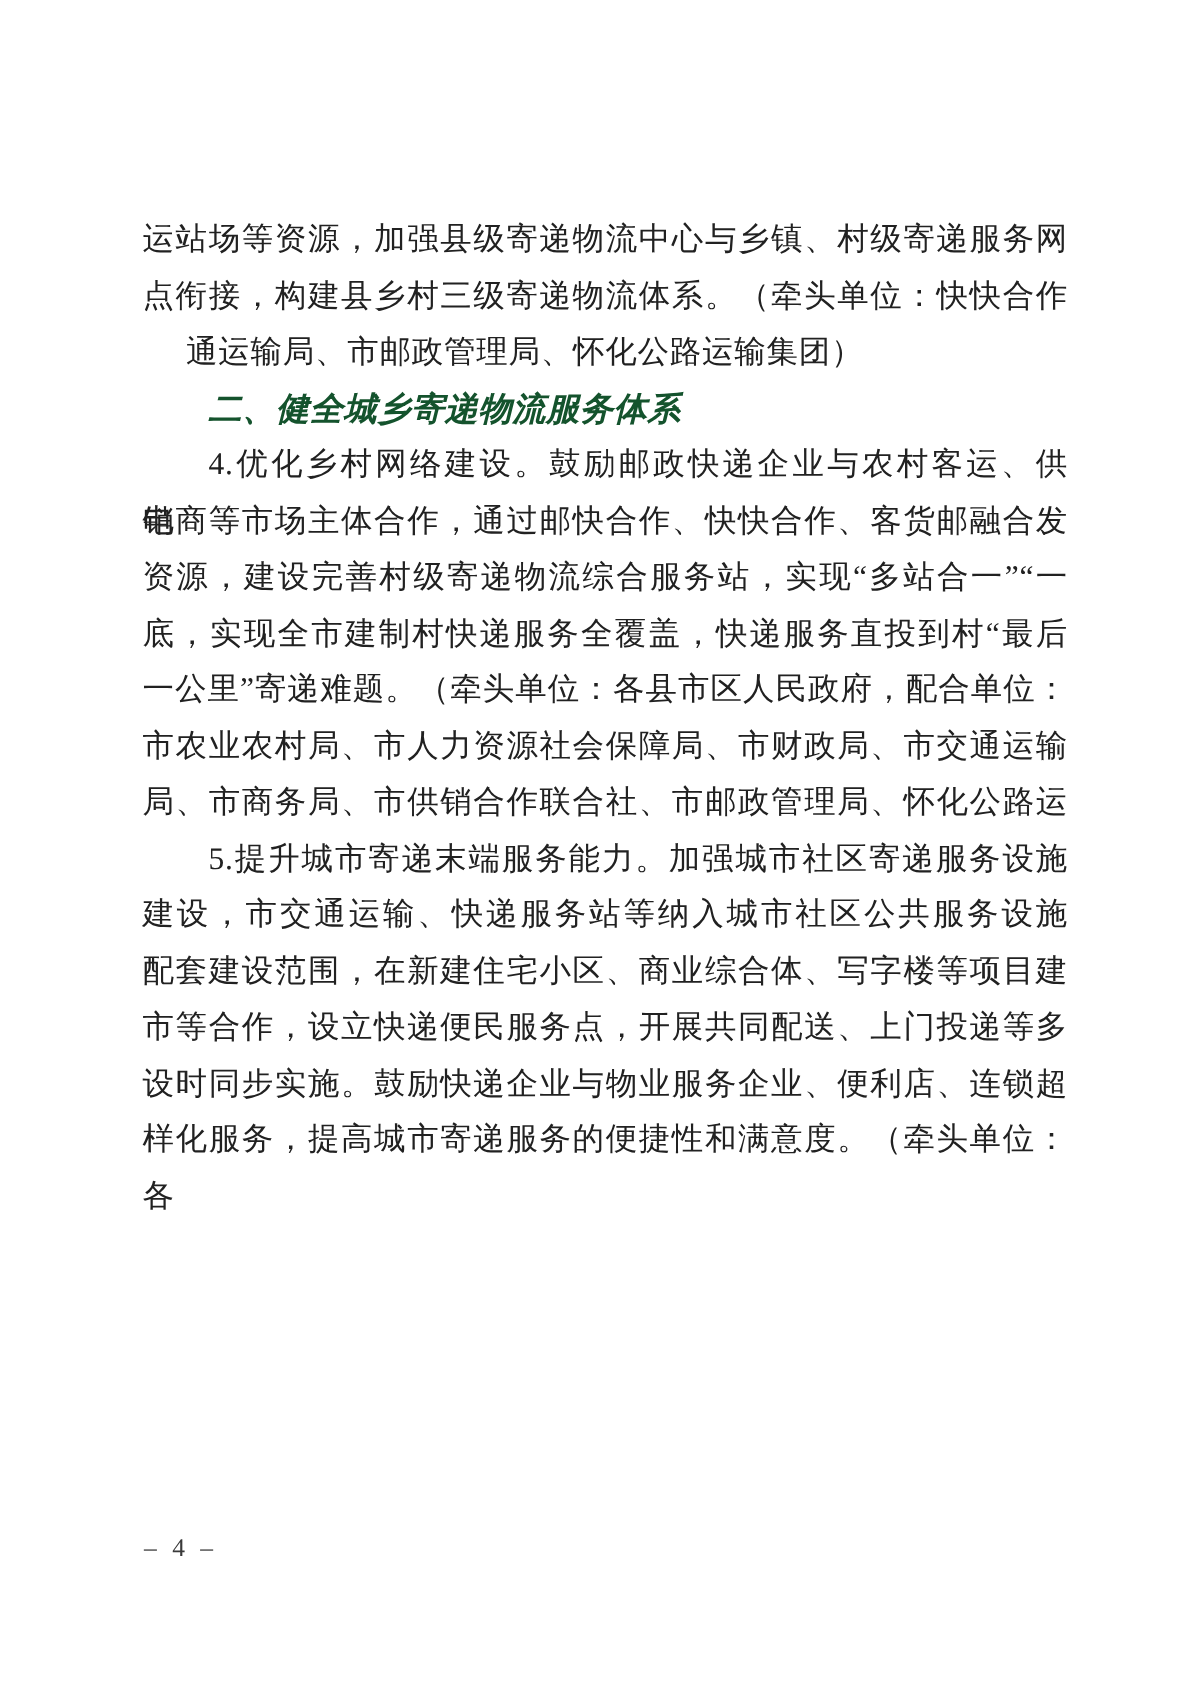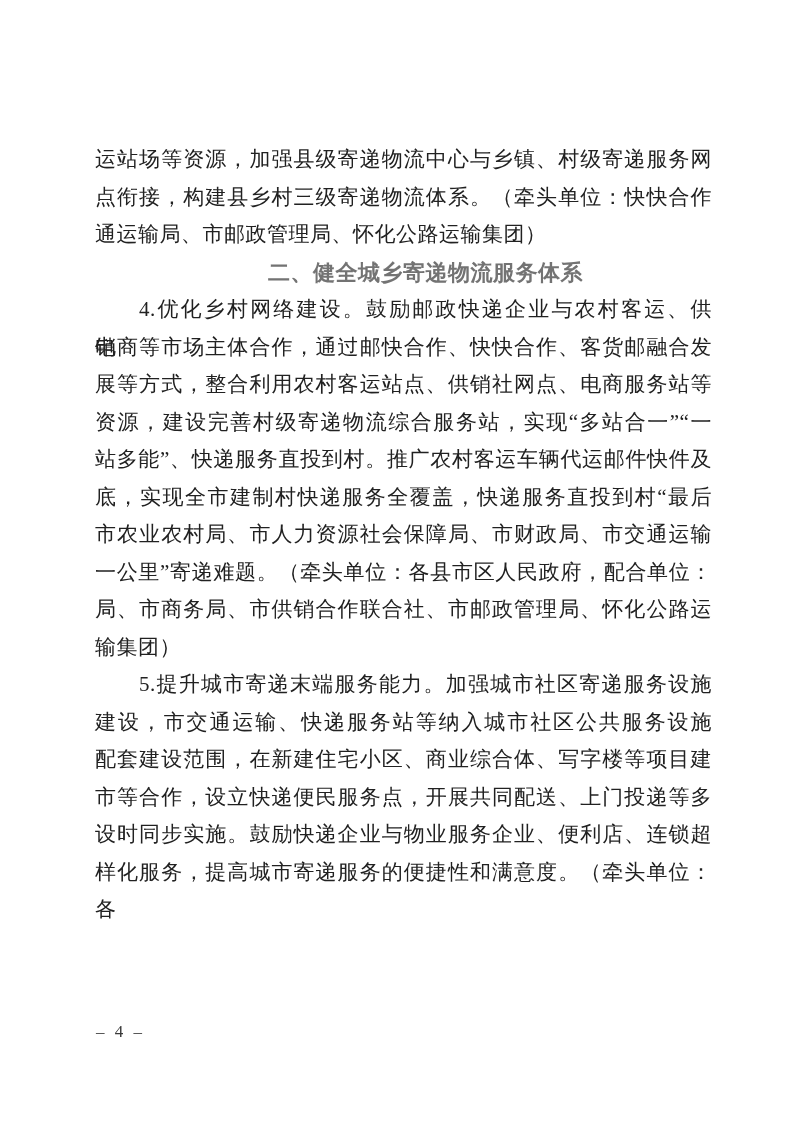--- a/index.html
+++ b/index.html
@@ -28,34 +28,36 @@
     line-height: 37.5px;
     height: 37.5px;
     text-align: justify;
     text-align-last: justify;
     text-justify: inter-character;
     letter-spacing: 0.5px;
     white-space: normal;
   }
   .line.lastline {
     text-align-last: left;
+    margin-left: 29px;
   }
   .line.indent {
     text-indent: 44px;
   }
   .heading-line {
     font-family: "Liberation Sans", "DejaVu Sans", sans-serif;
     font-weight: 700;
     font-size: 22px;
     line-height: 37.5px;
     height: 37.5px;
     text-indent: 44px;
-    color: #737373;
-    text-align: center;
+    color: #14532d;
+    text-align: left;
     letter-spacing: 0.5px;
+    font-style: italic;
   }
   .footer {
     position: absolute;
     left: 96px;
     top: 1022px;
     font-size: 17px;
     color: #3a3a3a;
     letter-spacing: 3px;
     font-family: "Liberation Serif", "DejaVu Serif", serif;
   }
@@ -71,28 +73,25 @@
       <div class="line">运站场等资源，加强县级寄递物流中心与乡镇、村级寄递服务网</div>
       <div class="line">点衔接，构建县乡村三级寄递物流体系。（牵头单位：快快合作</div>
       <div class="line lastline">通运输局、市邮政管理局、怀化公路运输集团）</div>
     </div>
 
     <div class="heading-line">二、健全城乡寄递物流服务体系</div>
 
     <div>
       <div class="line indent">4.优化乡村网络建设。鼓励邮政快递企业与农村客运、供销、</div>
       <div class="line">电商等市场主体合作，通过邮快合作、快快合作、客货邮融合发</div>
-      <div class="line">展等方式，整合利用农村客运站点、供销社网点、电商服务站等</div>
       <div class="line">资源，建设完善村级寄递物流综合服务站，实现“多站合一”“一</div>
-      <div class="line">站多能”、快递服务直投到村。推广农村客运车辆代运邮件快件及</div>
       <div class="line">底，实现全市建制村快递服务全覆盖，快递服务直投到村“最后</div>
+      <div class="line">一公里”寄递难题。（牵头单位：各县市区人民政府，配合单位：</div>
       <div class="line">市农业农村局、市人力资源社会保障局、市财政局、市交通运输</div>
-      <div class="line">一公里”寄递难题。（牵头单位：各县市区人民政府，配合单位：</div>
       <div class="line">局、市商务局、市供销合作联合社、市邮政管理局、怀化公路运</div>
-      <div class="line lastline">输集团）</div>
     </div>
 
     <div>
       <div class="line indent">5.提升城市寄递末端服务能力。加强城市社区寄递服务设施</div>
       <div class="line">建设，市交通运输、快递服务站等纳入城市社区公共服务设施</div>
       <div class="line">配套建设范围，在新建住宅小区、商业综合体、写字楼等项目建</div>
       <div class="line">市等合作，设立快递便民服务点，开展共同配送、上门投递等多</div>
       <div class="line">设时同步实施。鼓励快递企业与物业服务企业、便利店、连锁超</div>
       <div class="line">样化服务，提高城市寄递服务的便捷性和满意度。（牵头单位：各</div>
     </div>

